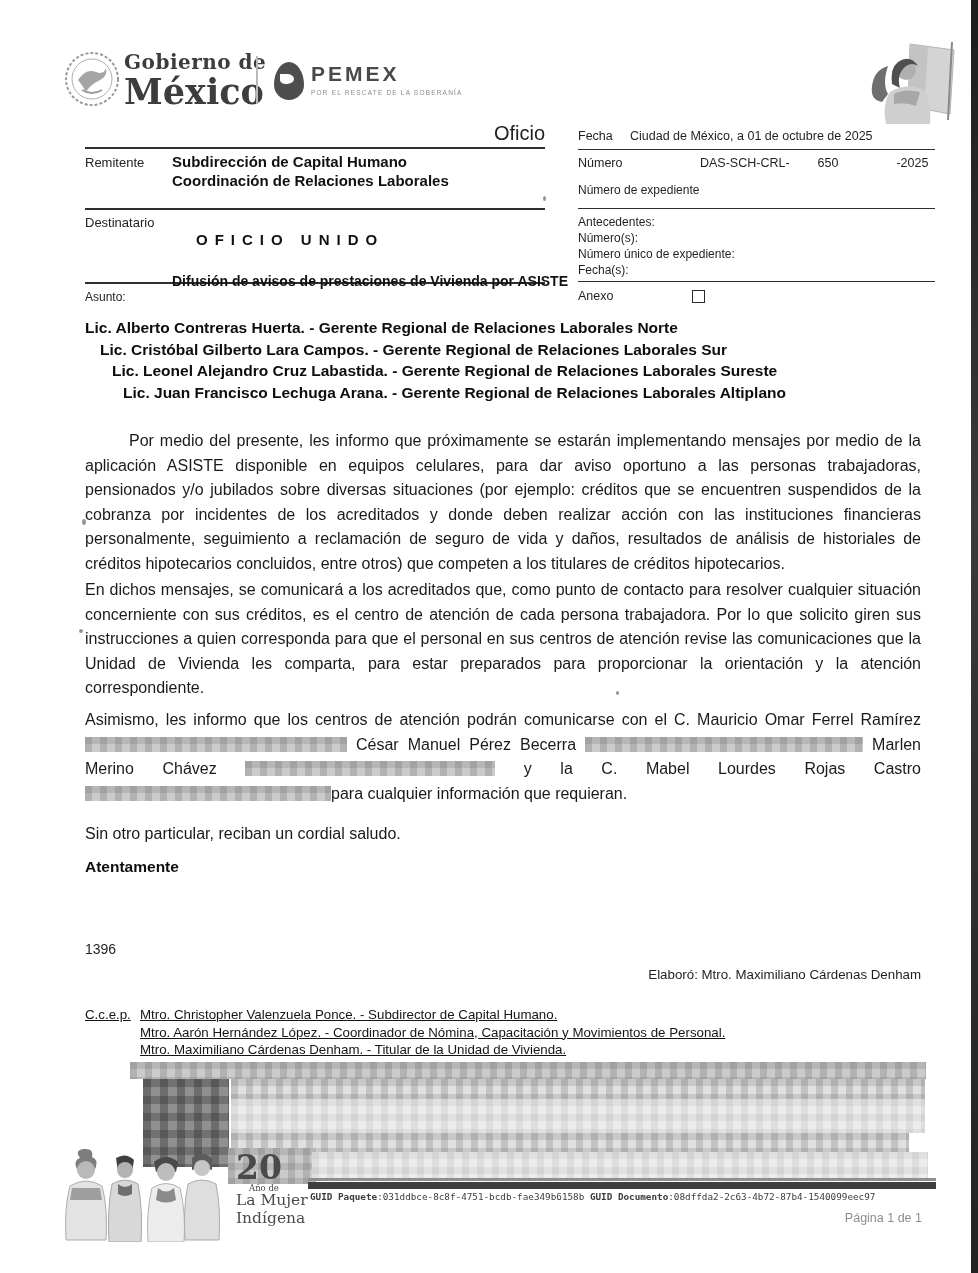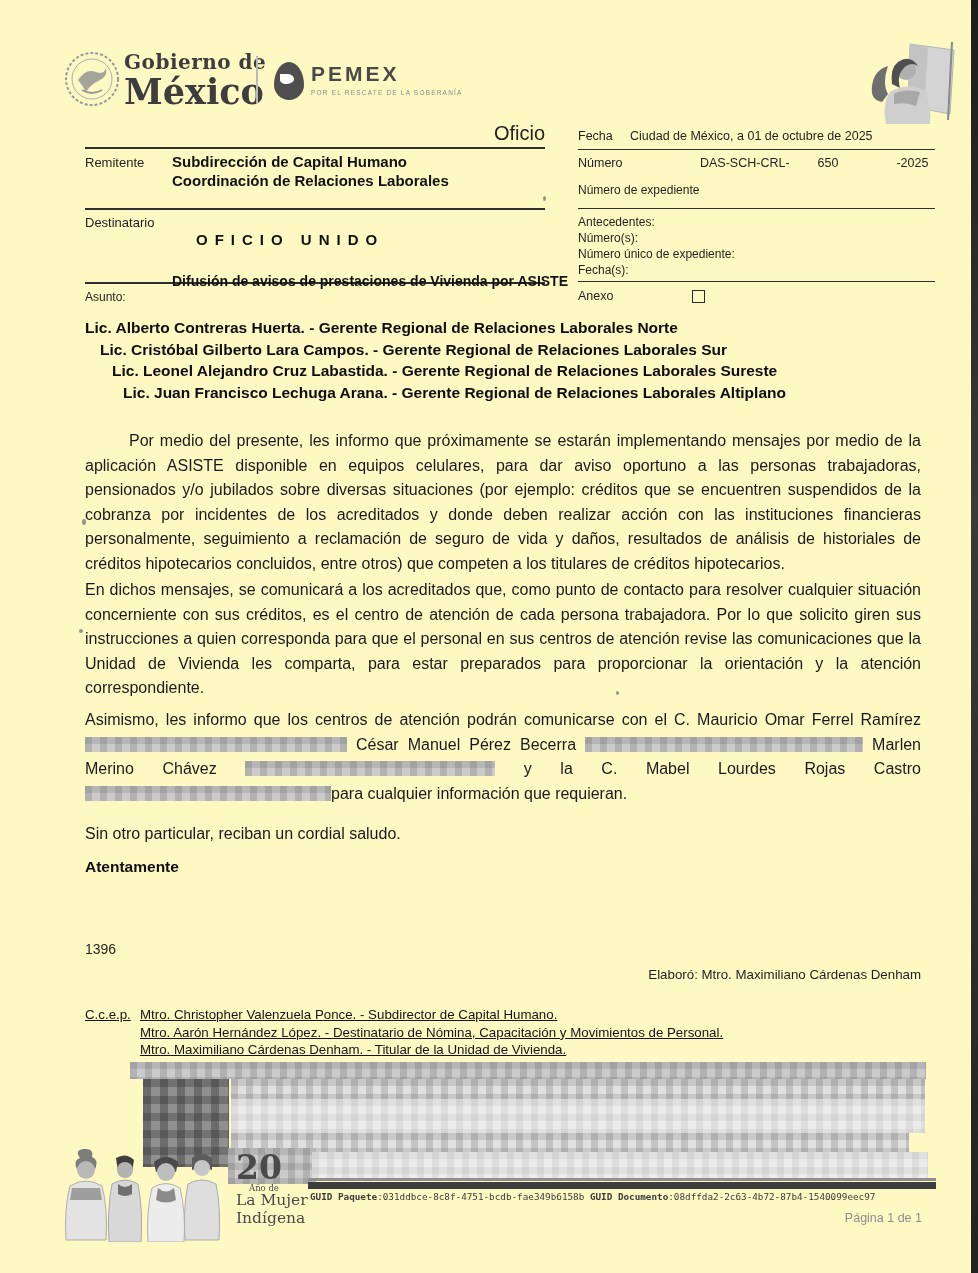--- a/index.html
+++ b/index.html
@@ -1,19 +1,19 @@
 <!DOCTYPE html>
 <html><head>
 <meta charset="utf-8">
 <style>
   * { margin:0; padding:0; box-sizing:border-box; }
   html,body { background:#e8e8e6; }
   .page {
     position:relative; width:978px; height:1273px; margin:0 auto;
-    background:#fef9c3; overflow:hidden;
+    background:#ffffff; overflow:hidden;
     font-family:"Liberation Sans", sans-serif; color:#1f1f1f;
   }
   .abs { position:absolute; }
   .hline { position:absolute; height:0; border-top:2px solid #2e2e2e; }
   .hline.thin { border-top-width:1.5px; }
 
   
   .gob-wordmark { font-family:"DejaVu Serif", serif; font-weight:bold; color:#3d3d3d; line-height:1; }
   .gob-line1 { font-size:20px; letter-spacing:.5px; }
   .gob-line2 { font-size:35px; margin-top:2px; }
@@ -176,21 +176,21 @@
   <div class="abs lline" style="left:85px; top:822px;">Sin otro particular, reciban un cordial saludo.</div>
 
   <div class="abs sig" style="left:85px; top:856px;">Atentamente</div>
   <div class="abs" style="left:85px; top:941px; font-size:14px;">1396</div>
 
   <div class="abs" style="left:85px; top:967px; width:836px; text-align:right; font-size:13.3px;">Elaboró: Mtro. Maximiliano Cárdenas Denham</div>
 
   <div class="abs ccep" style="left:85px; top:1006px;">C.c.e.p.</div>
   <div class="abs ccep" style="left:140px; top:1006px; width:790px;">
     <div>Mtro. Christopher Valenzuela Ponce. - Subdirector de Capital Humano.</div>
-    <div>Mtro. Aarón Hernández López. - Destinatario de Nómina, Capacitación y Movimientos de Personal.</div>
+    <div>Mtro. Aarón Hernández López. - Coordinador de Nómina, Capacitación y Movimientos de Personal.</div>
     <div>Mtro. Maximiliano Cárdenas Denham. - Titular de la Unidad de Vivienda.</div>
   </div>
 
   <div class="abs mosaic" style="left:130px; top:1062px; width:796px; height:17px;"></div>
   <div class="abs mosaic m-dark" style="left:143px; top:1079px; width:86px; height:88px;"></div>
   <div class="abs mosaic m-light" style="left:231px; top:1079px; width:694px; height:20px;"></div>
   <div class="abs mosaic m-lighter" style="left:231px; top:1099px; width:694px; height:34px;"></div>
   <div class="abs mosaic m-light" style="left:231px; top:1133px; width:678px; height:34px;"></div>
   <div class="abs mosaic" style="left:228px; top:1148px; width:88px; height:36px;"></div>
   <div class="abs mosaic m-lighter" style="left:312px; top:1152px; width:616px; height:28px;"></div>

